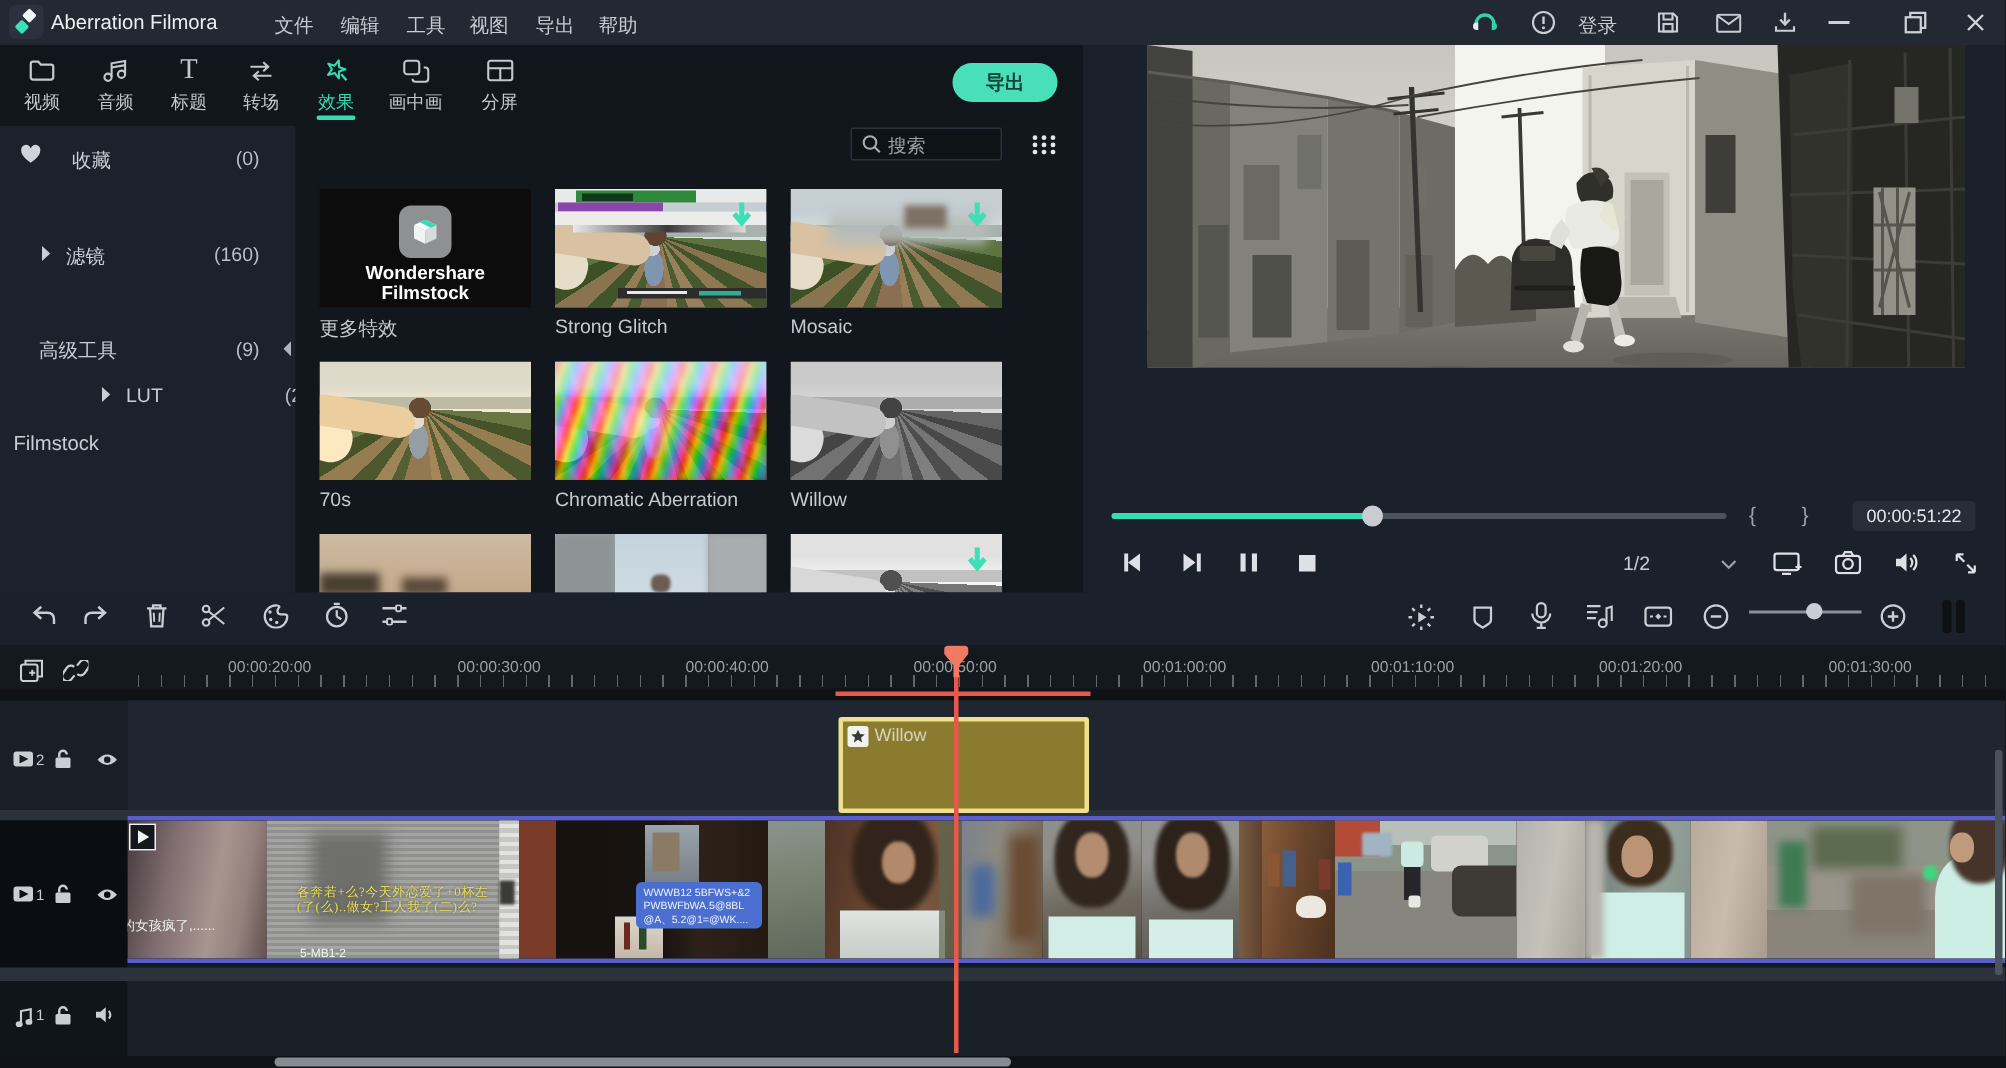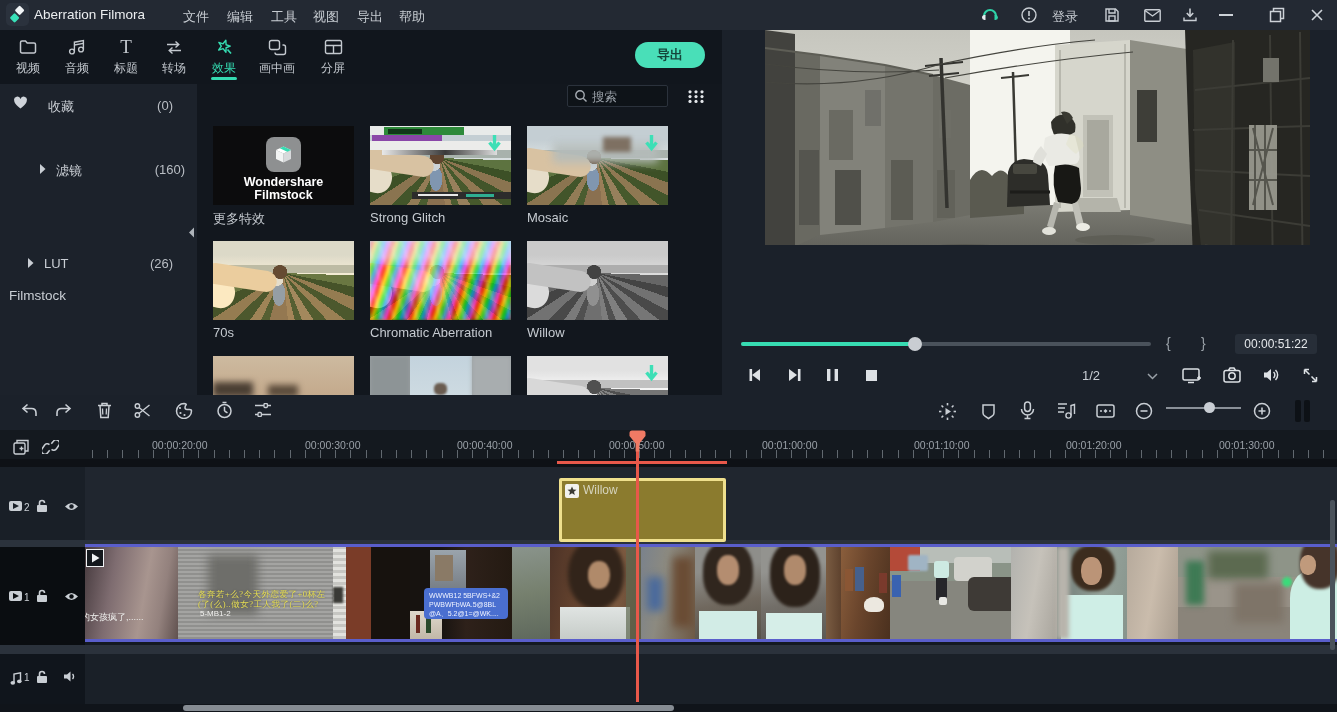--- a/index.html
+++ b/index.html
@@ -182,28 +182,32 @@
     <div class="abs" style="left:635px;top:12px;width:70px;height:26px;border-radius:13px;background:#49dfb8;color:#14453a;font-size:13px;font-weight:bold;text-align:center;line-height:26px;">导出</div>
   </div>
   <div id="sidebar" class="abs">
     <div class="siderow" style="top:8px;">
       <svg class="abs" style="left:13px;top:4px;" width="15" height="14" viewBox="0 0 15 14">
           <path d="M7.5 12.5 C4 9.8 1.2 7.5 1.2 4.6 A3.2 3.2 0 0 1 7.5 3 A3.2 3.2 0 0 1 13.8 4.6 C13.8 7.5 11 9.8 7.5 12.5 Z" fill="#cfd4da"></path>
         </svg>
       <div class="abs" style="left:36px;top:6px;margin-left:12px;">收藏</div>
       <div class="cnt">(0)</div>
     </div>
-    <div class="siderow" style="top:72px;margin-left:12px;">
+    <div class="siderow" style="top:72px;">
       <svg class="abs" style="left:27px;top:8px;" width="7" height="10" viewBox="0 0 7 10">
           <path d="M1 0 L6.5 5 L1 10 Z" fill="#c9ced4"></path>
         </svg>
       <div class="abs" style="left:44px;top:6px;">滤镜</div>
       <div class="cnt">(160)</div>
     </div>
-    <div class="siderow" style="top:166px;">
+    <div class="siderow" style="top:135px;">
+      <div class="abs" style="left:26px;top:6px;">高级工具</div>
+      <div class="cnt">(9)</div>
+    </div>
+    <div class="siderow" style="top:166px;margin-left:40px;">
       <svg class="abs" style="left:27px;top:8px;" width="7" height="10" viewBox="0 0 7 10">
           <path d="M1 0 L6.5 5 L1 10 Z" fill="#c9ced4"></path>
         </svg>
       <div class="abs" style="left:44px;top:6px;">LUT</div>
       <div class="cnt">(26)</div>
     </div>
     <div class="siderow" style="top:198px;">
       <div class="abs" style="left:9px;top:6px;font-size:13.5px;">Filmstock</div>
     </div>
     <svg class="abs" style="left:188px;top:143px;" width="7" height="11" viewBox="0 0 7 11">
@@ -587,21 +591,21 @@
         <path d="M1 4.5 L4 4.5 L7.5 1.5 L7.5 11.5 L4 8.5 L1 8.5 Z" fill="#c9ced4"></path>
         <path d="M9.5 4 a3.5 3.5 0 0 1 0 5" fill="none" stroke="#c9ced4" stroke-width="1.4"></path>
       </svg>
 
     <div id="strip" class="abs" style="left:85px;top:79px;width:1252px;height:92px;background:#14191f;border-top:3px solid #5a5ecb;border-bottom:3px solid #5a5ecb;overflow:hidden;">
       <div class="abs" style="left:0;top:0;width:93px;height:92px;background:linear-gradient(100deg,#463a3e 0%,#7e6c70 30%,#a8958f 62%,#93817d 80%,#60514f 100%);"></div>
       <div class="abs" style="left:-4px;top:64px;font-size:9px;color:#f0f0ee;">的女孩疯了,......</div>
       <div class="abs" style="left:93px;top:0;width:167px;height:92px;background:repeating-linear-gradient(0deg,#90908e 0 2px,#a4a4a2 2px 4px),#9a9a98;">
         <div class="abs" style="left:30px;top:8px;width:50px;height:60px;background:#6e6e6a;filter:blur(5px);"></div>
         <div class="abs" style="left:20px;top:42px;font-size:8.5px;letter-spacing:0.5px;color:#e8df52;text-shadow:0 0 2px #555;line-height:10px;font-family:Liberation Serif, serif;">各奔若+么?今天外恋爱了+0杯左<br>(了(么)..做女?工人我了(二)么?</div>
-        <div class="abs" style="left:22px;top:62px;font-size:8px;color:#f2f2f0;">5-MB1-2</div>
+        <div class="abs" style="left:22px;top:84px;font-size:8px;color:#f2f2f0;">5-MB1-2</div>
       </div>
       <div class="abs" style="left:248px;top:0;width:77px;height:92px;background:linear-gradient(90deg,#d4d4d0 0 13px,#7a3c28 13px 38px,#17120e 38px);">
         <div class="abs" style="left:0;top:0;width:13px;height:92px;background:repeating-linear-gradient(0deg,#c6c6c2 0 3px,#e2e2de 3px 6px);"></div>
         <div class="abs" style="left:0px;top:40px;width:10px;height:16px;background:#3a3a36;filter:blur(1px);"></div>
       </div>
       <div class="abs" style="left:325px;top:0;width:102px;height:92px;background:linear-gradient(90deg,#171310 0 30%,#2e211a 55%,#241a12 100%);">
         <div class="abs" style="left:20px;top:3px;width:36px;height:50px;background:linear-gradient(180deg,#9aa4ac,#6e747c);"></div>
         <div class="abs" style="left:25px;top:8px;width:18px;height:26px;background:#8a7a66;"></div>
         <div class="abs" style="left:0px;top:64px;width:32px;height:28px;background:linear-gradient(180deg,#ded8cc,#c2b8a8);"></div>
         <div class="abs" style="left:6px;top:68px;width:4px;height:18px;background:#6a2a20;"></div>

